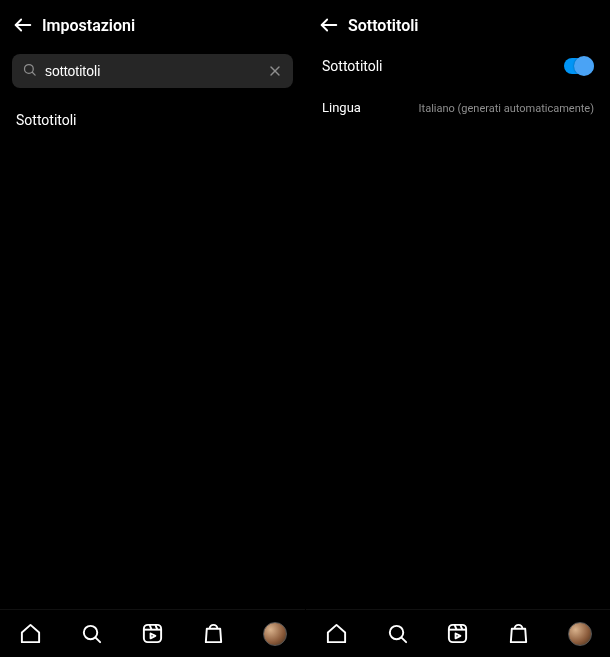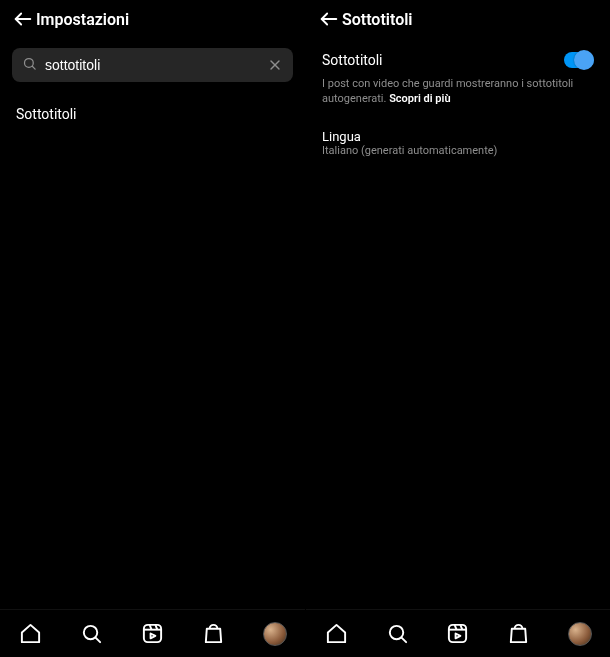--- a/index.html
+++ b/index.html
@@ -17,22 +17,22 @@
       background: #000;
       color: #fff;
       position: relative;
       display: flex;
       flex-direction: column;
     }
     .pane + .pane { border-left: 1px solid #000; }
     .header {
       display: flex;
       align-items: center;
-      padding: 8px 12px 10px 12px;
-      gap: 2px;
+      padding: 14px 12px 10px 12px;
+      gap: 8px;
     }
     .header-title {
       font-size: 16px;
       font-weight: 600;
       color: #fff;
     }
     .back-icon svg { display: block; }
     .search-wrap { padding: 8px 12px 10px 12px; }
     .search-field {
       background: #262626;
@@ -89,24 +89,23 @@
       line-height: 1.4;
       color: #8e8e8e;
     }
     .desc .learn-more {
       color: #fff;
       font-weight: 600;
     }
     .lang-row {
       display: flex;
       justify-content: space-between;
-      align-items: flex-start;
+      align-items: flex-end;
       padding: 18px 16px;
       font-size: 13px;
-      flex-direction: column;
     }
     .lang-label { color: #fff; }
     .lang-value { color: #8e8e8e; font-size: 11px; }
     .content { flex: 1; }
     .bottom-nav {
       height: 48px;
       background: #000;
       display: flex;
       align-items: center;
       justify-content: space-around;
@@ -196,24 +195,20 @@
           <polyline points="10 18 4 12 10 6"></polyline>
         </svg>
     </span>
     <span class="header-title">Sottotitoli</span>
   </div>
   <div class="content">
     <div class="setting-row">
       <span class="setting-label">Sottotitoli</span>
       <div class="toggle"></div>
     </div>
-    <div class="desc">
-      <span>I post con video che guardi mostreranno i sottotitoli autogenerati.</span>
-      <span class="learn-more">Scopri di più</span>
-    </div>
     <div class="lang-row">
       <span class="lang-label">Lingua</span>
       <span class="lang-value">Italiano (generati automaticamente)</span>
     </div>
   </div>
   <div class="bottom-nav">
     <span class="nav-item">
         <svg width="23" height="23" viewBox="0 0 24 24" fill="none" stroke="#fff" stroke-width="2" stroke-linejoin="round">
           <path d="M3 11 L12 3 L21 11 V21 H3 Z"></path>
         </svg>

